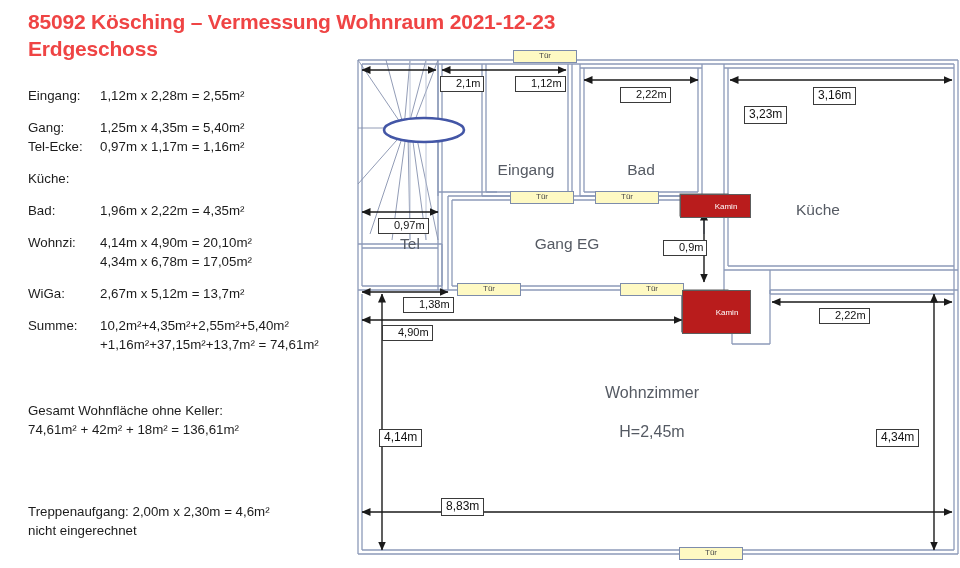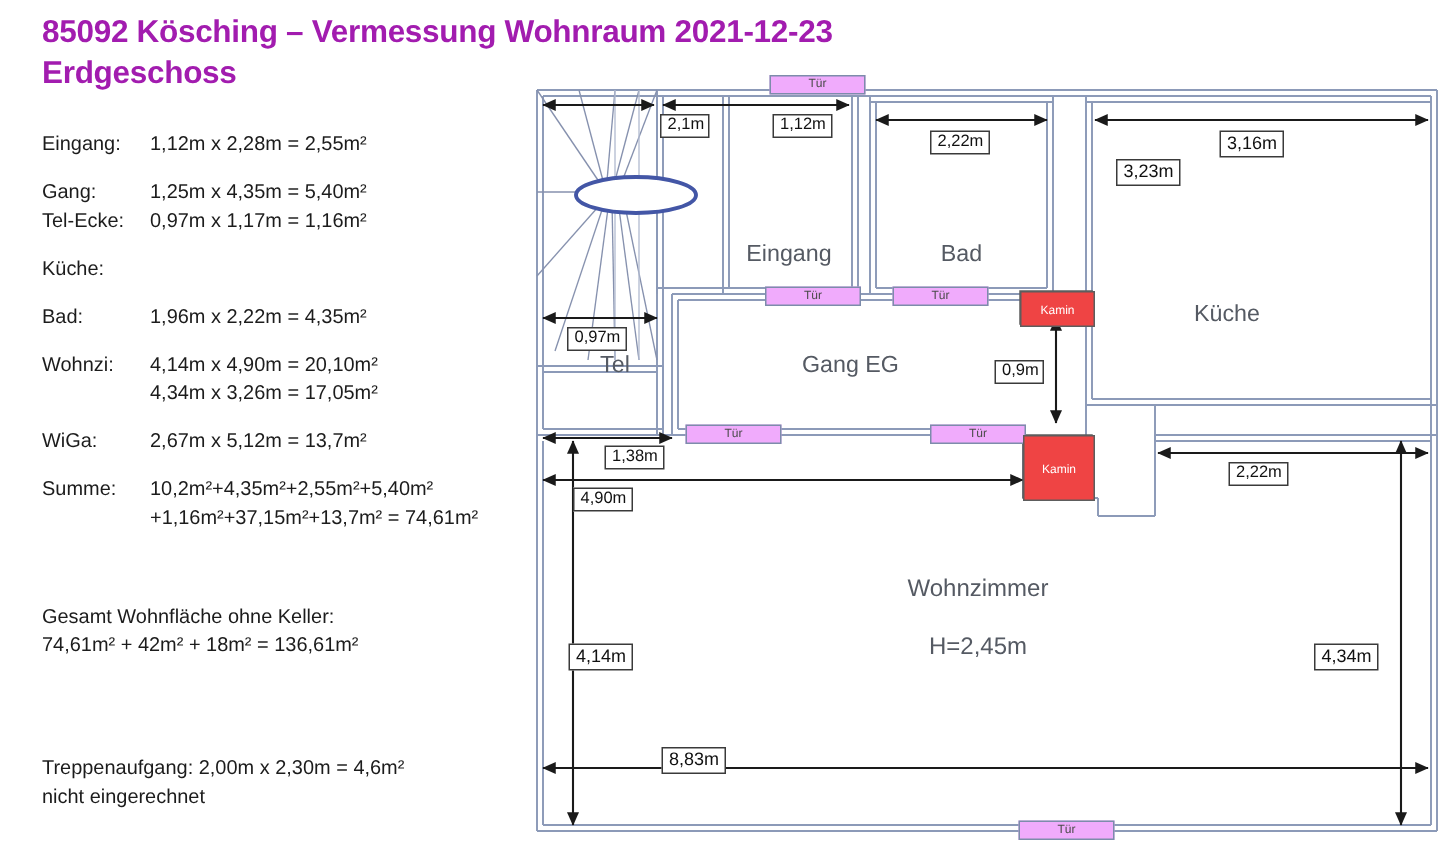--- a/index.html
+++ b/index.html
@@ -25,21 +25,21 @@
   
   #title {
     position: absolute;
     left: 28px;
     top: 8px;
     width: 600px;
     font-size: 21px;
     font-weight: bold;
     line-height: 27px;
     letter-spacing: -0.2px;
-    color: #a21caf;
+    color: #ef4444;
   }
   #title .line { display: block; white-space: nowrap; }
 
   
   #legend {
     position: absolute;
     left: 28px;
     top: 86px;
     width: 330px;
     font-size: 13.3px;
@@ -84,44 +84,45 @@
   .dim-label {
     position: absolute;
     background: #ffffff;
     border: 1px solid #3a3a3a;
     font-size: 12px;
     color: #111111;
     padding: 1px 4px 2px 4px;
     white-space: nowrap;
     line-height: 13px;
   }
-  .dim-label.small { font-size: 11px; padding: 0px 3px 1px 4px; }
+  .dim-label.small { font-size: 11px; padding: 0px 3px 1px 15px; }
 
   .door-label {
     position: absolute;
-    background: #f0abfc;
+    background: #fef9c3;
     border: 1px solid #7d8cab;
     font-size: 8px;
     color: #4a4a4a;
     text-align: center;
     line-height: 10px;
     white-space: nowrap;
   }
 
   .kamin-label {
     position: absolute;
-    background: #ef4444;
+    background: #b91c1c;
     border: 1px solid #5d5d5d;
     color: #ffffff;
     font-size: 8px;
     text-align: center;
     white-space: nowrap;
     display: flex;
     align-items: center;
     justify-content: center;
+    padding-left: 21px;
   }
 </style>
 </head>
 <body>
 
 <div id="page">
 
   <div id="title">
     <span class="line">85092 Kösching – Vermessung Wohnraum 2021-12-23</span>
     <span class="line">Erdgeschoss</span>
@@ -160,21 +161,21 @@
       </div>
     </div>
 
     <div class="lg-group">
       <div class="lg-row">
         <span class="lg-label">Wohnzi:</span>
         <span class="lg-val">4,14m x 4,90m = 20,10m²</span>
       </div>
       <div class="lg-row">
         <span class="lg-label"></span>
-        <span class="lg-val">4,34m x 3,26m = 17,05m²</span>
+        <span class="lg-val">4,34m x 6,78m = 17,05m²</span>
       </div>
     </div>
 
     <div class="lg-group">
       <div class="lg-row">
         <span class="lg-label">WiGa:</span>
         <span class="lg-val">2,67m x 5,12m = 13,7m²</span>
       </div>
     </div>
 

